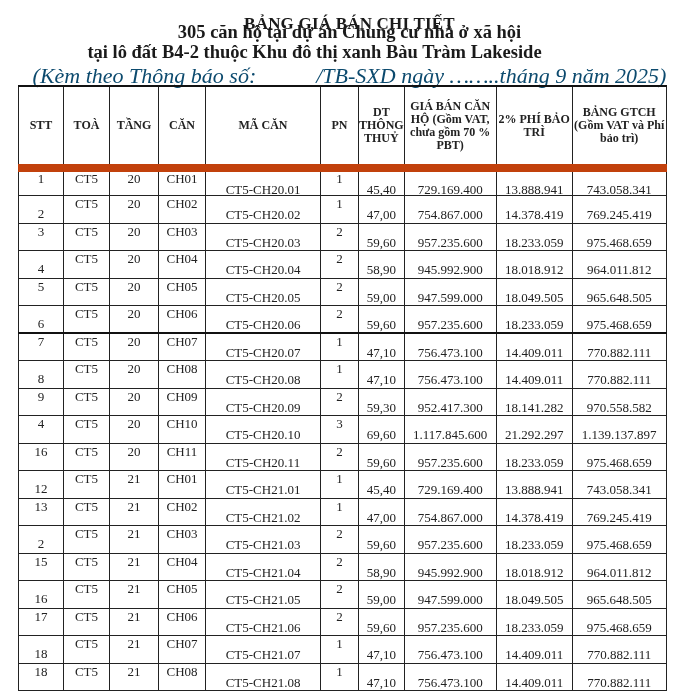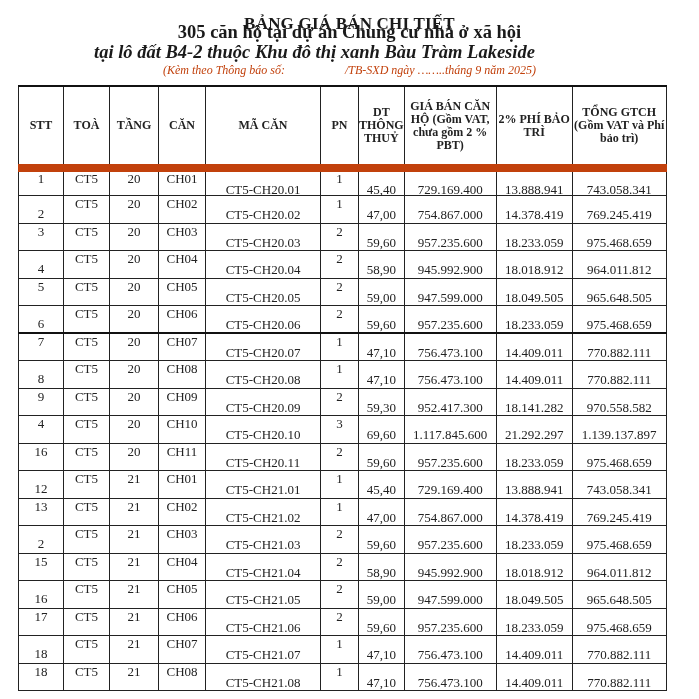--- a/index.html
+++ b/index.html
@@ -3,22 +3,22 @@
   <meta charset="utf-8">
   <style>
     html, body { margin: 0; padding: 0; background: #ffffff; }
     body {
       width: 699px; height: 699px; overflow: hidden; position: relative;
       font-family: "Liberation Serif", "DejaVu Serif", serif; color: #1a1a1a;
     }
     .title-block { position: absolute; left: 0; top: 0; width: 699px; text-align: center; }
     .t1 { position: absolute; left: 0; width: 699px; top: 4px; font-weight: bold; font-size: 17px; letter-spacing: 0.2px; margin-top: 10px; }
     .t2 { position: absolute; left: 0; width: 699px; top: 22px; font-weight: bold; font-size: 18.5px; }
-    .t3 { position: absolute; left: 0; width: 629px; top: 42px; font-weight: bold; font-size: 18.5px; font-style: italic; }
-    .t4 { position: absolute; left: 0; width: 699px; top: 63px; font-style: italic; font-size: 12px; color: #c2410c; }
+    .t3 { position: absolute; left: 0; width: 629px; top: 42px; font-weight: bold; font-size: 18.5px; }
+    .t4 { position: absolute; left: 0; width: 699px; top: 63px; font-style: italic; font-size: 22px; color: #0c4a6e; }
     .t4 .gap { display: inline-block; width: 60px; }
 
     table.price {
       position: absolute; left: 18px; top: 85px;
       border-collapse: collapse; table-layout: fixed;
       font-size: 13px; color: #222;
     }
     table.price th, table.price td {
       border: 1px solid #222; padding: 0; text-align: center; overflow: hidden; white-space: nowrap;
     }
@@ -59,23 +59,23 @@
   </colgroup>
   <thead>
     <tr>
       <th>STT</th>
       <th>TOÀ</th>
       <th>TẦNG</th>
       <th>CĂN</th>
       <th>MÃ CĂN</th>
       <th>PN</th>
       <th>DT THÔNG THUỶ</th>
-      <th>GIÁ BÁN CĂN HỘ (Gồm VAT, chưa gồm 2 % PBT)</th>
+      <th>GIÁ BÁN CĂN HỘ (Gồm VAT, chưa gồm 70 % PBT)</th>
       <th>2% PHÍ BẢO TRÌ</th>
-      <th>TỔNG GTCH (Gồm VAT và Phí bảo trì)</th>
+      <th>BẢNG GTCH (Gồm VAT và Phí bảo trì)</th>
     </tr>
   </thead>
   <tbody id="tbody">
       <tr>
         <td><span class="up">1</span></td>
         <td><span class="up">CT5</span></td>
         <td><span class="up">20</span></td>
         <td><span class="up">CH01</span></td>
         <td><span class="down2">CT5-CH20.01</span></td>
         <td><span class="up">1</span></td>

